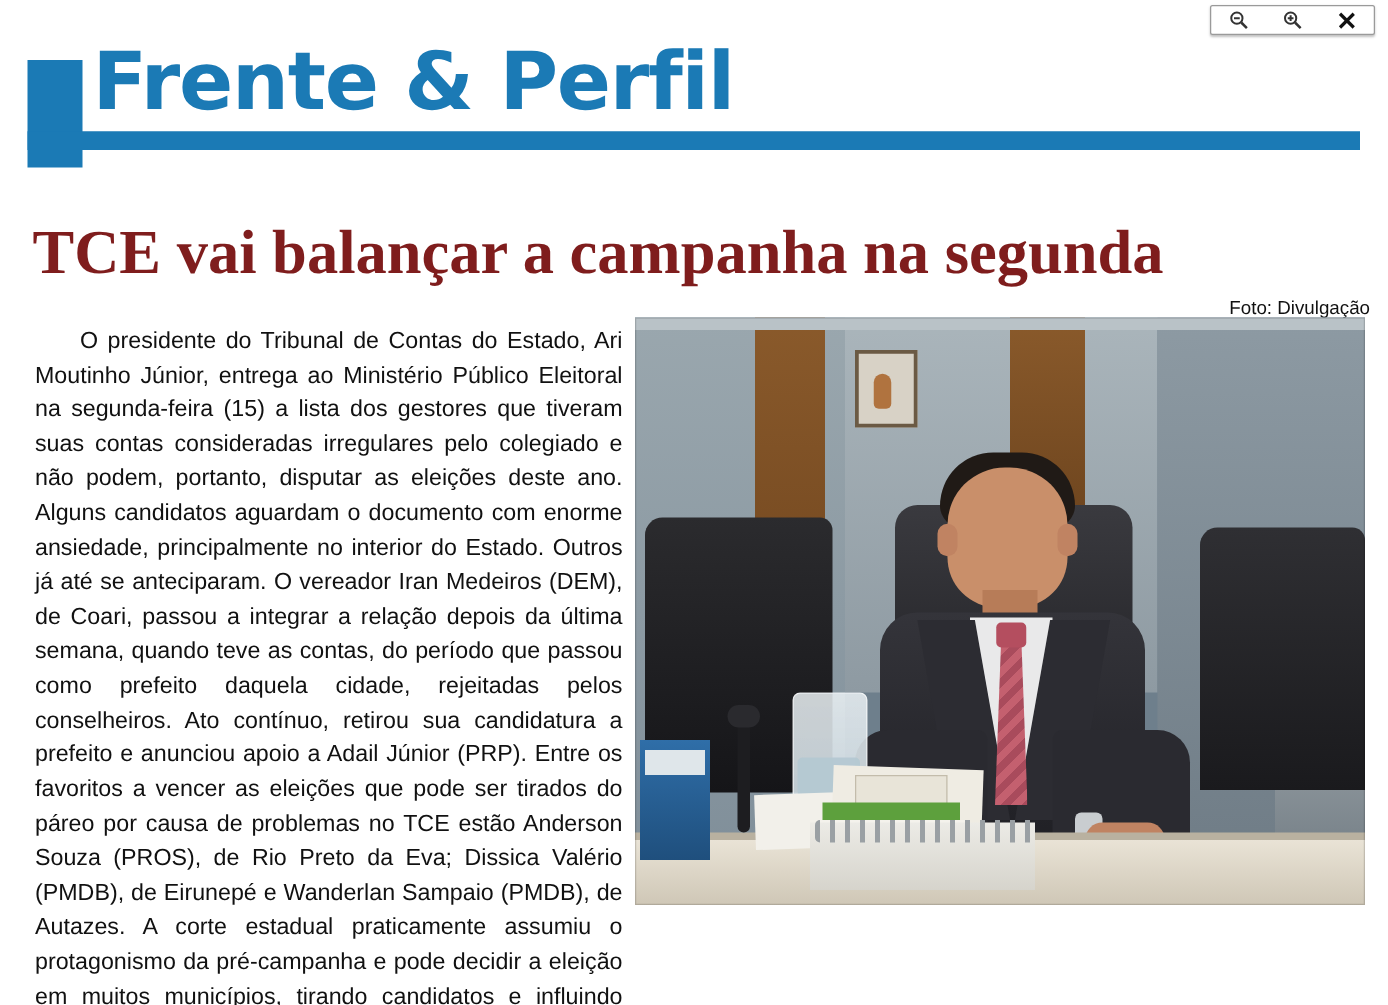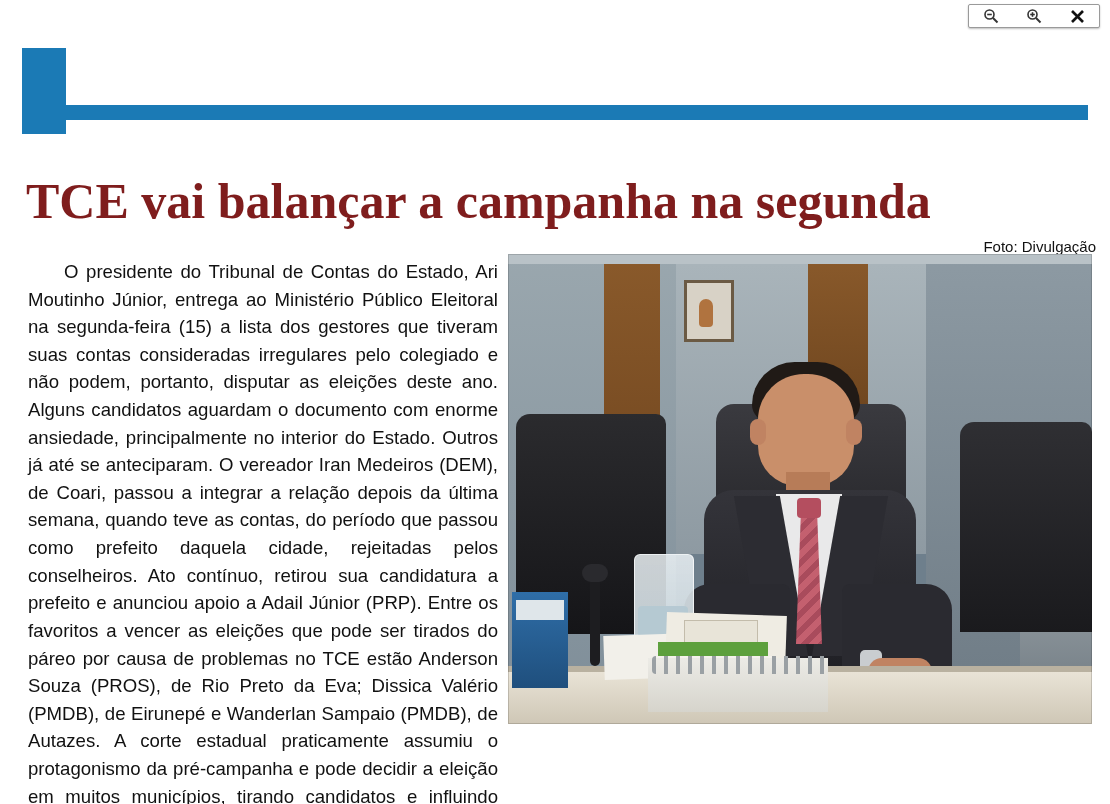--- a/index.html
+++ b/index.html
@@ -208,20 +208,21 @@
   <div class="tool-btn" title="Close">
     <svg width="15" height="15" viewBox="0 0 15 15" aria-hidden="true">
       <line x1="2" y1="2" x2="13" y2="13" stroke="#111" stroke-width="2.6"></line>
       <line x1="13" y1="2" x2="2" y2="13" stroke="#111" stroke-width="2.6"></line>
     </svg>
   </div>
 </div>
 
 <div id="masthead">
   <div id="masthead-rule-left"></div>
+  <div id="masthead-title">Frente &amp; Perfil</div>
   <div id="masthead-rule-bottom"></div>
 </div>
 
 <h1 id="headline">TCE vai balançar a campanha na segunda</h1>
 
 <div id="photo-credit">Foto: Divulgação</div>
 
 <div id="article-body">
   <span>O presidente do Tribunal de Contas do Estado, Ari Moutinho Júnior, entrega ao Ministério Público Eleitoral na segunda-feira (15) a lista dos gestores que tiveram suas contas consideradas irregulares pelo colegiado e não podem, portanto, disputar as eleições deste ano. Alguns candidatos aguardam o documento com enorme ansiedade, principalmente no interior do Estado. Outros já até se anteciparam. O vereador Iran Medeiros (DEM), de Coari, passou a integrar a relação depois da última semana, quando teve as contas, do período que passou como prefeito daquela cidade, rejeitadas pelos conselheiros. Ato contínuo, retirou sua candidatura a prefeito e anunciou apoio a Adail Júnior (PRP). Entre os favoritos a vencer as eleições que pode ser tirados do páreo por causa de problemas no TCE estão Anderson Souza (PROS), de Rio Preto da Eva; Dissica Valério (PMDB), de Eirunepé e Wanderlan Sampaio (PMDB), de Autazes. A corte estadual praticamente assumiu o protagonismo da pré-campanha e pode decidir a eleição em muitos municípios, tirando candidatos e influindo diretamente nas composições,</span>
   

